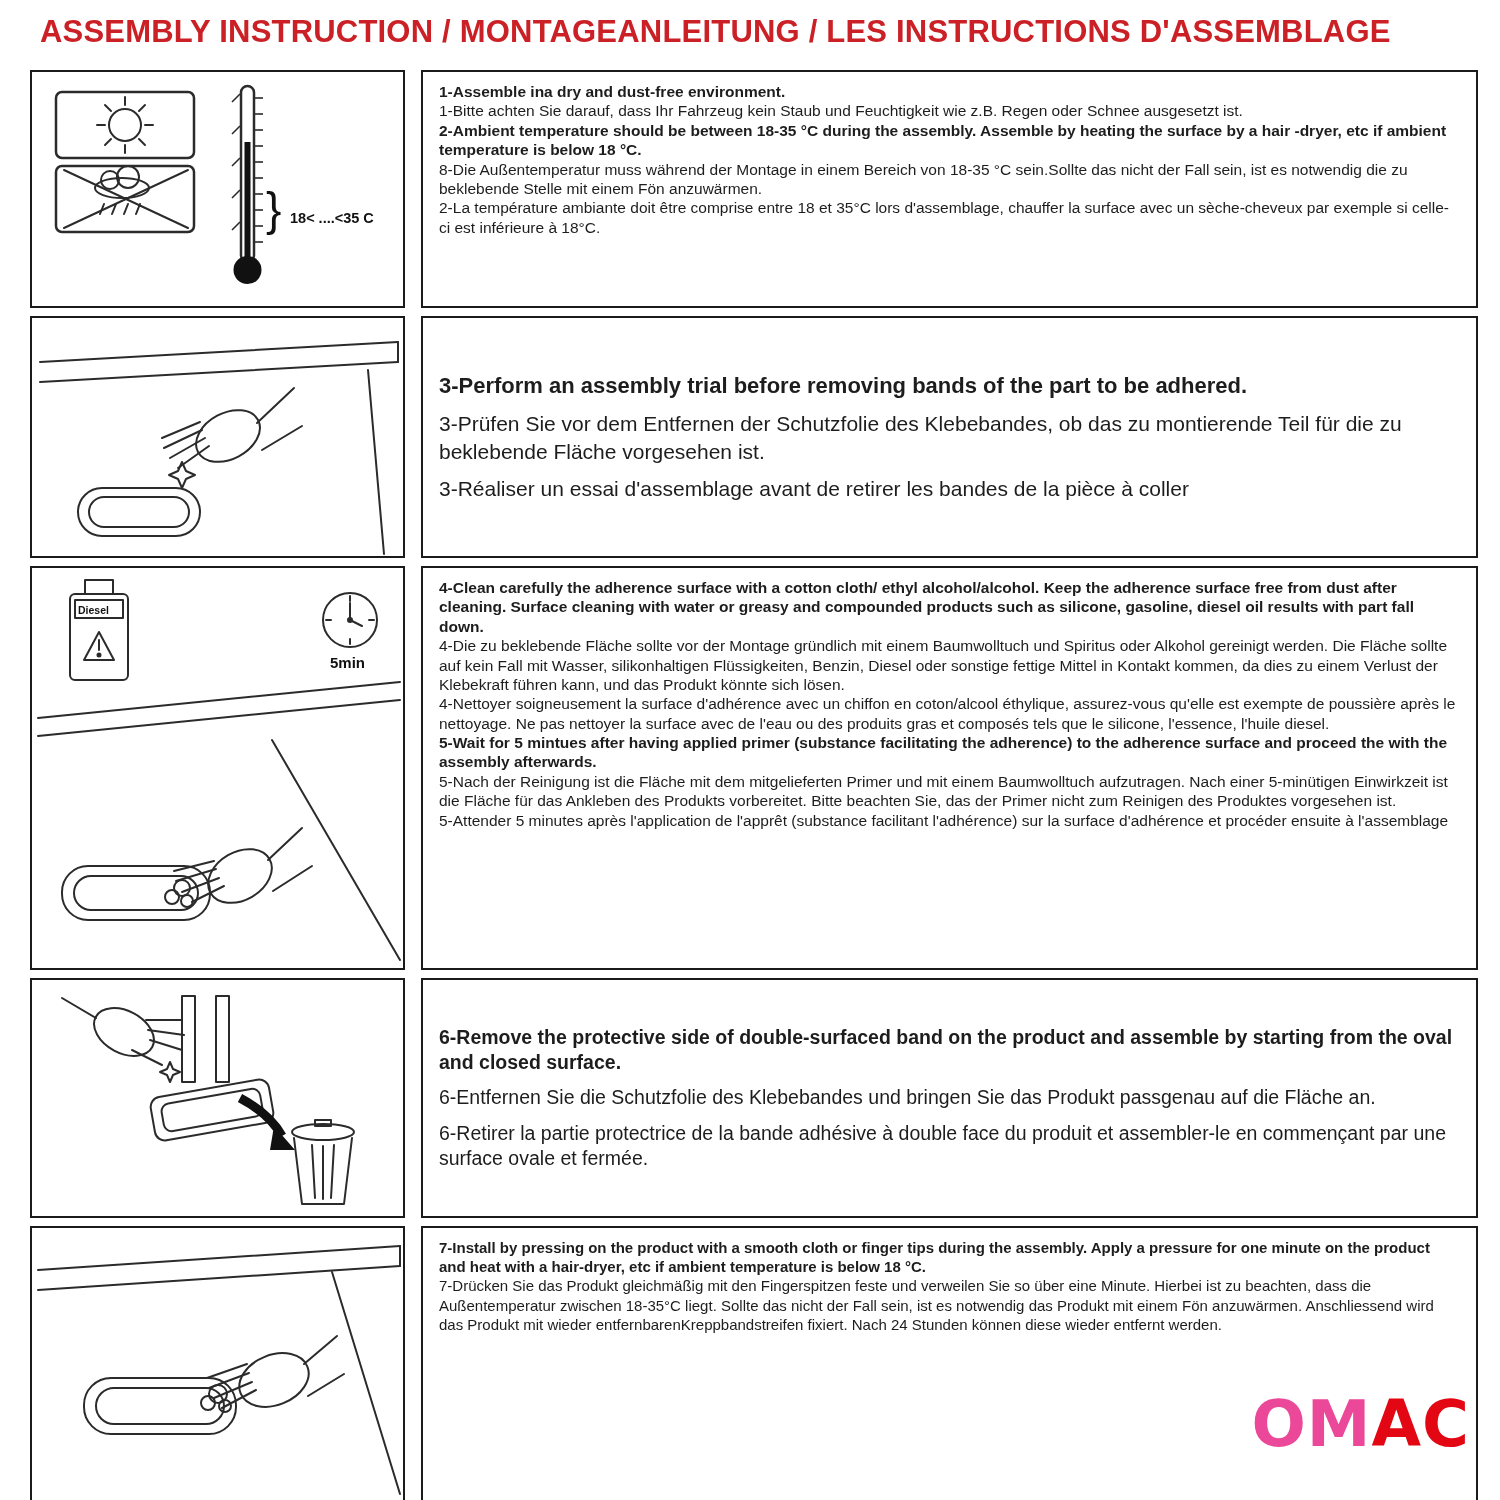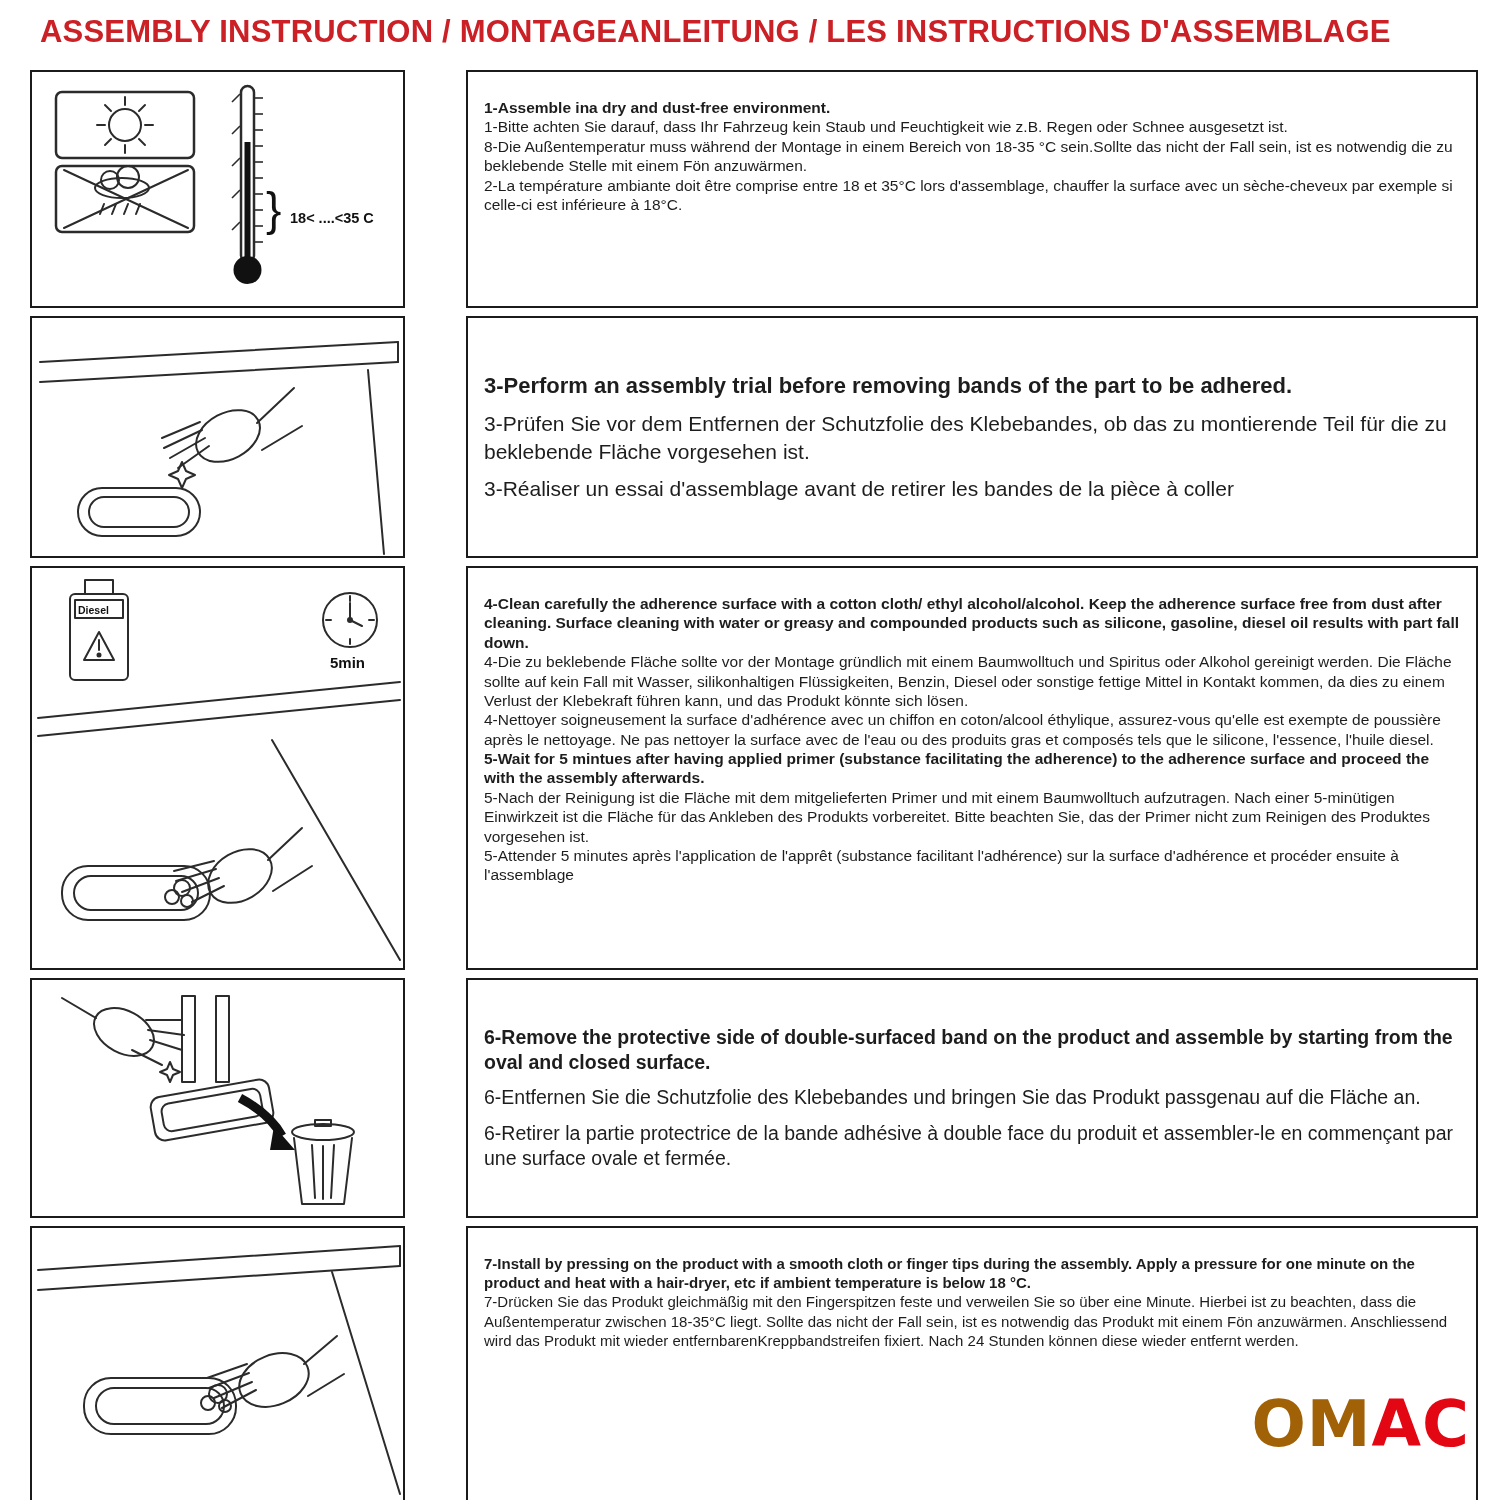--- a/index.html
+++ b/index.html
@@ -4,39 +4,39 @@
 <style>
   html,body{margin:0;padding:0;background:#ffffff;}
   .page{position:relative;width:1500px;height:1500px;background:#ffffff;overflow:hidden;
         font-family:"Liberation Sans","DejaVu Sans",sans-serif;color:#1d1d1d;border-radius:9px;}
   .title{position:absolute;left:40px;top:14px;font-size:31px;font-weight:800;color:#cb2026;
          letter-spacing:.2px;white-space:nowrap;}
   .rows{position:absolute;left:30px;top:70px;right:22px;display:flex;flex-direction:column;gap:8px;}
   .row{display:flex;gap:16px;}
   .box{border:2px solid #1b1b1b;background:#fff;box-sizing:border-box;}
   .illus{width:375px;flex:0 0 375px;position:relative;overflow:hidden;}
-  .text{flex:1;padding:26px 16px;overflow:hidden;margin-left:45px;}
+  .text{flex:1;padding:10px 16px;overflow:hidden;}
   .r1{height:238px}.r2{height:242px}.r3{height:404px}.r4{height:240px}.r5{height:342px}
   .text p{margin:0;font-size:15.5px;line-height:1.25;}
   .text p.b{font-weight:700;}
   .gap{margin-top:16px;}
   .r2 .text{display:flex;flex-direction:column;justify-content:center;}
   .r2 .text p{font-size:21px;line-height:1.32;margin:5px 0;}
   .r2 .text p.b{font-size:22px;}
   .r4 .text{display:flex;flex-direction:column;justify-content:center;}
   .r4 .text p{font-size:19.5px;line-height:1.3;margin:5px 0;}
   .r5 .text p{font-size:15px;line-height:1.28;}
   .lbl{position:absolute;color:#111;pointer-events:none;}
   .bracket{left:234px;top:110px;font-size:46px;font-weight:400;}
   .temp{left:258px;top:138px;font-size:14.5px;font-weight:700;}
   .alkol{left:46px;top:36px;font-size:10.5px;font-weight:700;}
   .fivemin{left:298px;top:86px;font-size:15px;font-weight:700;}
   .logo{position:absolute;right:30px;top:1392px;font-weight:900;font-size:64px;
         letter-spacing:1px;line-height:1;font-family:"DejaVu Sans",sans-serif;}
-  .logo .blk{color:#a16207;}
+  .logo .blk{color:#ec4899;}
   .logo .red{color:#e30613;}
   svg{display:block;}
 </style>
 </head>
 <body>
 
 <div class="page">
 
   <div class="title">ASSEMBLY INSTRUCTION / MONTAGEANLEITUNG / LES INSTRUCTIONS D'ASSEMBLAGE</div>
 
@@ -93,20 +93,21 @@
               <line x1="200" y1="158" x2="208" y2="150"></line>
             </g>
           </g>
         </svg>
         <span class="lbl bracket">}</span>
         <span class="lbl temp">18&lt; ....&lt;35 C</span>
       </div>
       <div class="box text">
         <p class="b">1-Assemble ina dry and dust-free environment.</p>
         <p>1-Bitte achten Sie darauf, dass Ihr Fahrzeug kein Staub und Feuchtigkeit wie z.B. Regen oder Schnee ausgesetzt ist.</p>
+        <p class="b gap">2-Ambient temperature should be between 18-35 °C  during the assembly. Assemble by heating the surface by a hair -dryer, etc if ambient temperature is below 18 °C.</p>
         <p>8-Die Außentemperatur muss während der Montage in einem Bereich von 18-35 °C  sein.Sollte das nicht der Fall sein, ist es notwendig die zu beklebende Stelle mit einem Fön anzuwärmen.</p>
         <p>2-La température ambiante doit être comprise entre 18 et 35°C lors d'assemblage, chauffer la surface avec un sèche-cheveux par exemple si celle-ci est inférieure à 18°C.</p>
       </div>
     </div>
 
     <div class="row r2">
       <div class="box illus">
         <svg width="371" height="238" viewBox="0 0 371 238">
           <g stroke="#2b2b2b" stroke-width="2" fill="none" stroke-linecap="round" stroke-linejoin="round">
             <g>

